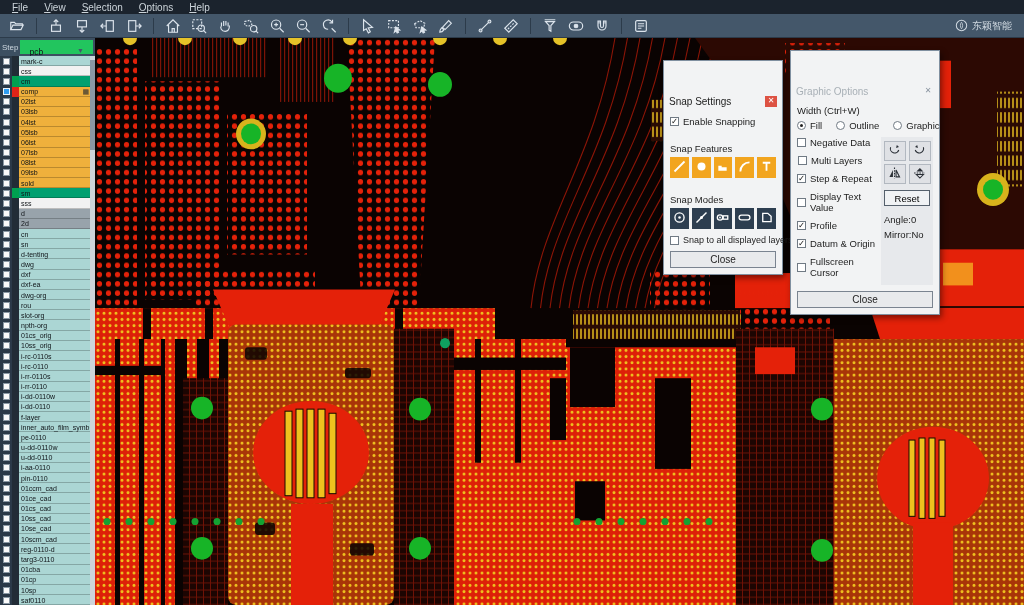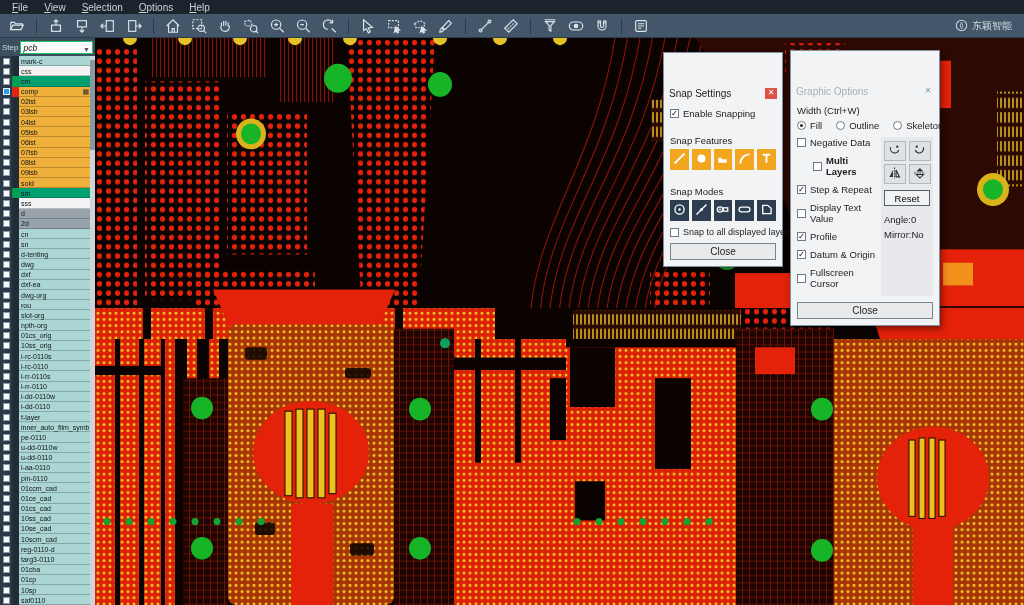--- a/index.html
+++ b/index.html
@@ -13,21 +13,21 @@
   .toolbar{height:24px;background:#44576a;display:flex;align-items:center;padding:0 4px;flex:none;border-bottom:1px solid #2c3b4a;}
   .tbtn{width:24px;height:21px;display:flex;align-items:center;justify-content:center;background:transparent;border:none;padding:0;margin:0 1px;}
   .tbtn svg{display:block;}
   .tsep{width:1px;height:16px;background:#2c3b4a;margin:0 6px;flex:none;}
   .logo{margin-left:auto;display:flex;align-items:center;gap:4px;color:#cfd8e0;font-size:10px;padding-right:8px;}
   
   .main{flex:1;display:flex;min-height:0;}
   .sidebar{width:95px;flex:none;display:flex;flex-direction:column;background:#2b3948;}
   .stepbar{height:18px;flex:none;background:#3c4f61;display:flex;align-items:center;padding:2px;gap:2px;}
   .steplab{color:#cfd8e0;font-size:8px;flex:none;}
-  .stepsel{flex:1;height:13px;background:#fbfbfb;border:1px solid #22c55e;font-size:8.5px;color:#101418;display:flex;align-items:flex-end;padding:0 2px;font-style:italic;}
+  .stepsel{flex:1;height:13px;background:#fbfbfb;border:7px solid #22c55e;font-size:8.5px;color:#101418;display:flex;align-items:flex-start;padding:0 2px;}
   .stepsel .chev{margin-left:auto;font-size:7px;color:#44576a;}
   .layer-list{flex:1;display:flex;flex-direction:column;position:relative;min-height:0;padding-right:5px;}
   .lscroll{position:absolute;right:0;top:0;bottom:0;width:5px;background:#cdd4da;}
   .lthumb{position:absolute;right:0;top:4px;width:5px;height:90px;background:#8a98a4;}
   .lrow{flex:1;display:flex;align-items:stretch;min-height:0;}
   .cb{width:12px;flex:none;display:flex;align-items:center;justify-content:center;background:#2b3948;}
   .cbx{width:7px;height:7px;background:#fbfbfb;border:1px solid #8a98a4;}
   .cbx.sel{background:#2d9bf0;border-color:#e8f2fa;}
   .sw{width:7px;flex:none;}
   .lname{flex:1;font-size:7px;line-height:9px;color:#101418;padding-left:2px;white-space:nowrap;overflow:hidden;box-shadow:inset 0 -1px rgba(0,0,0,.22);display:flex;align-items:center;}
@@ -871,21 +871,21 @@
             <circle cx="482" cy="469" r="3.5"></circle>
             <circle cx="504" cy="469" r="3.5"></circle>
             <circle cx="526" cy="469" r="3.5"></circle>
             <circle cx="548" cy="469" r="3.5"></circle>
             <circle cx="570" cy="469" r="3.5"></circle>
             <circle cx="592" cy="469" r="3.5"></circle>
             <circle cx="614" cy="469" r="3.5"></circle>
           </g>
       </svg>
 
-      <div class="dialog" style="left:568px;top:14px;width:120px;">
+      <div class="dialog" style="left:568px;top:22px;width:120px;">
         <div class="dtitle">
           <span>Snap Settings</span>
           <span class="dclose red">✕</span>
         </div>
         <div class="dbody">
           <div class="cbrow">
             <span class="cbsq" id="snap-en-cb">✓</span>
             <span>Enable Snapping</span>
           </div>
           <div class="seclab">Snap Features</div>
@@ -967,30 +967,30 @@
               <span class="radio">
                 <span class="rdot sel"></span>
                 <span>Fill</span>
               </span>
               <span class="radio">
                 <span class="rdot"></span>
                 <span>Outline</span>
               </span>
               <span class="radio">
                 <span class="rdot"></span>
-                <span>Skeleton</span>
+                <span>Graphic</span>
               </span>
             </div>
           <div class="gocols">
             <div class="goleft" id="go-checks">
                 <div class="cbrow" style="margin: 0px 0px 7px;">
                   <span class="cbsq"></span>
                   <span>Negative Data</span>
                 </div>
-                <div class="cbrow" style="margin: 0px 16px 7px; font-weight: bold;">
+                <div class="cbrow" style="margin: 0px 1px 7px;">
                   <span class="cbsq"></span>
                   <span>Multi Layers</span>
                 </div>
                 <div class="cbrow" style="margin: 0px 0px 7px;">
                   <span class="cbsq">✓</span>
                   <span>Step &amp; Repeat</span>
                 </div>
                 <div class="cbrow" style="margin: 0px 0px 7px;">
                   <span class="cbsq"></span>
                   <span>Display Text Value</span>

